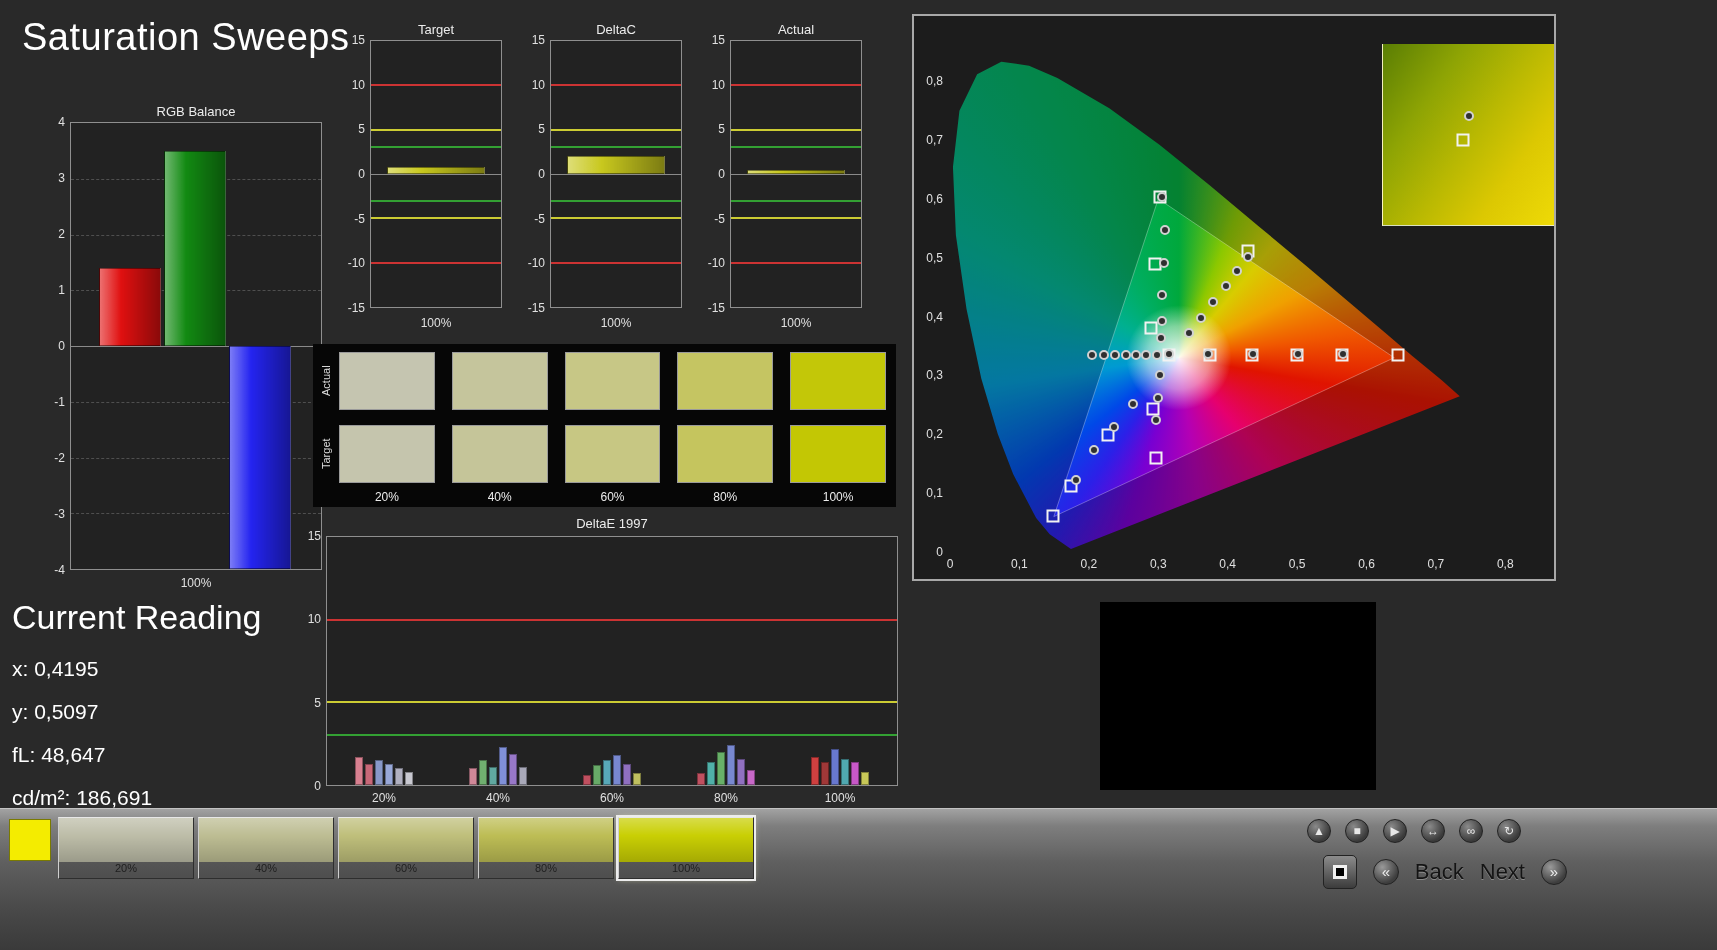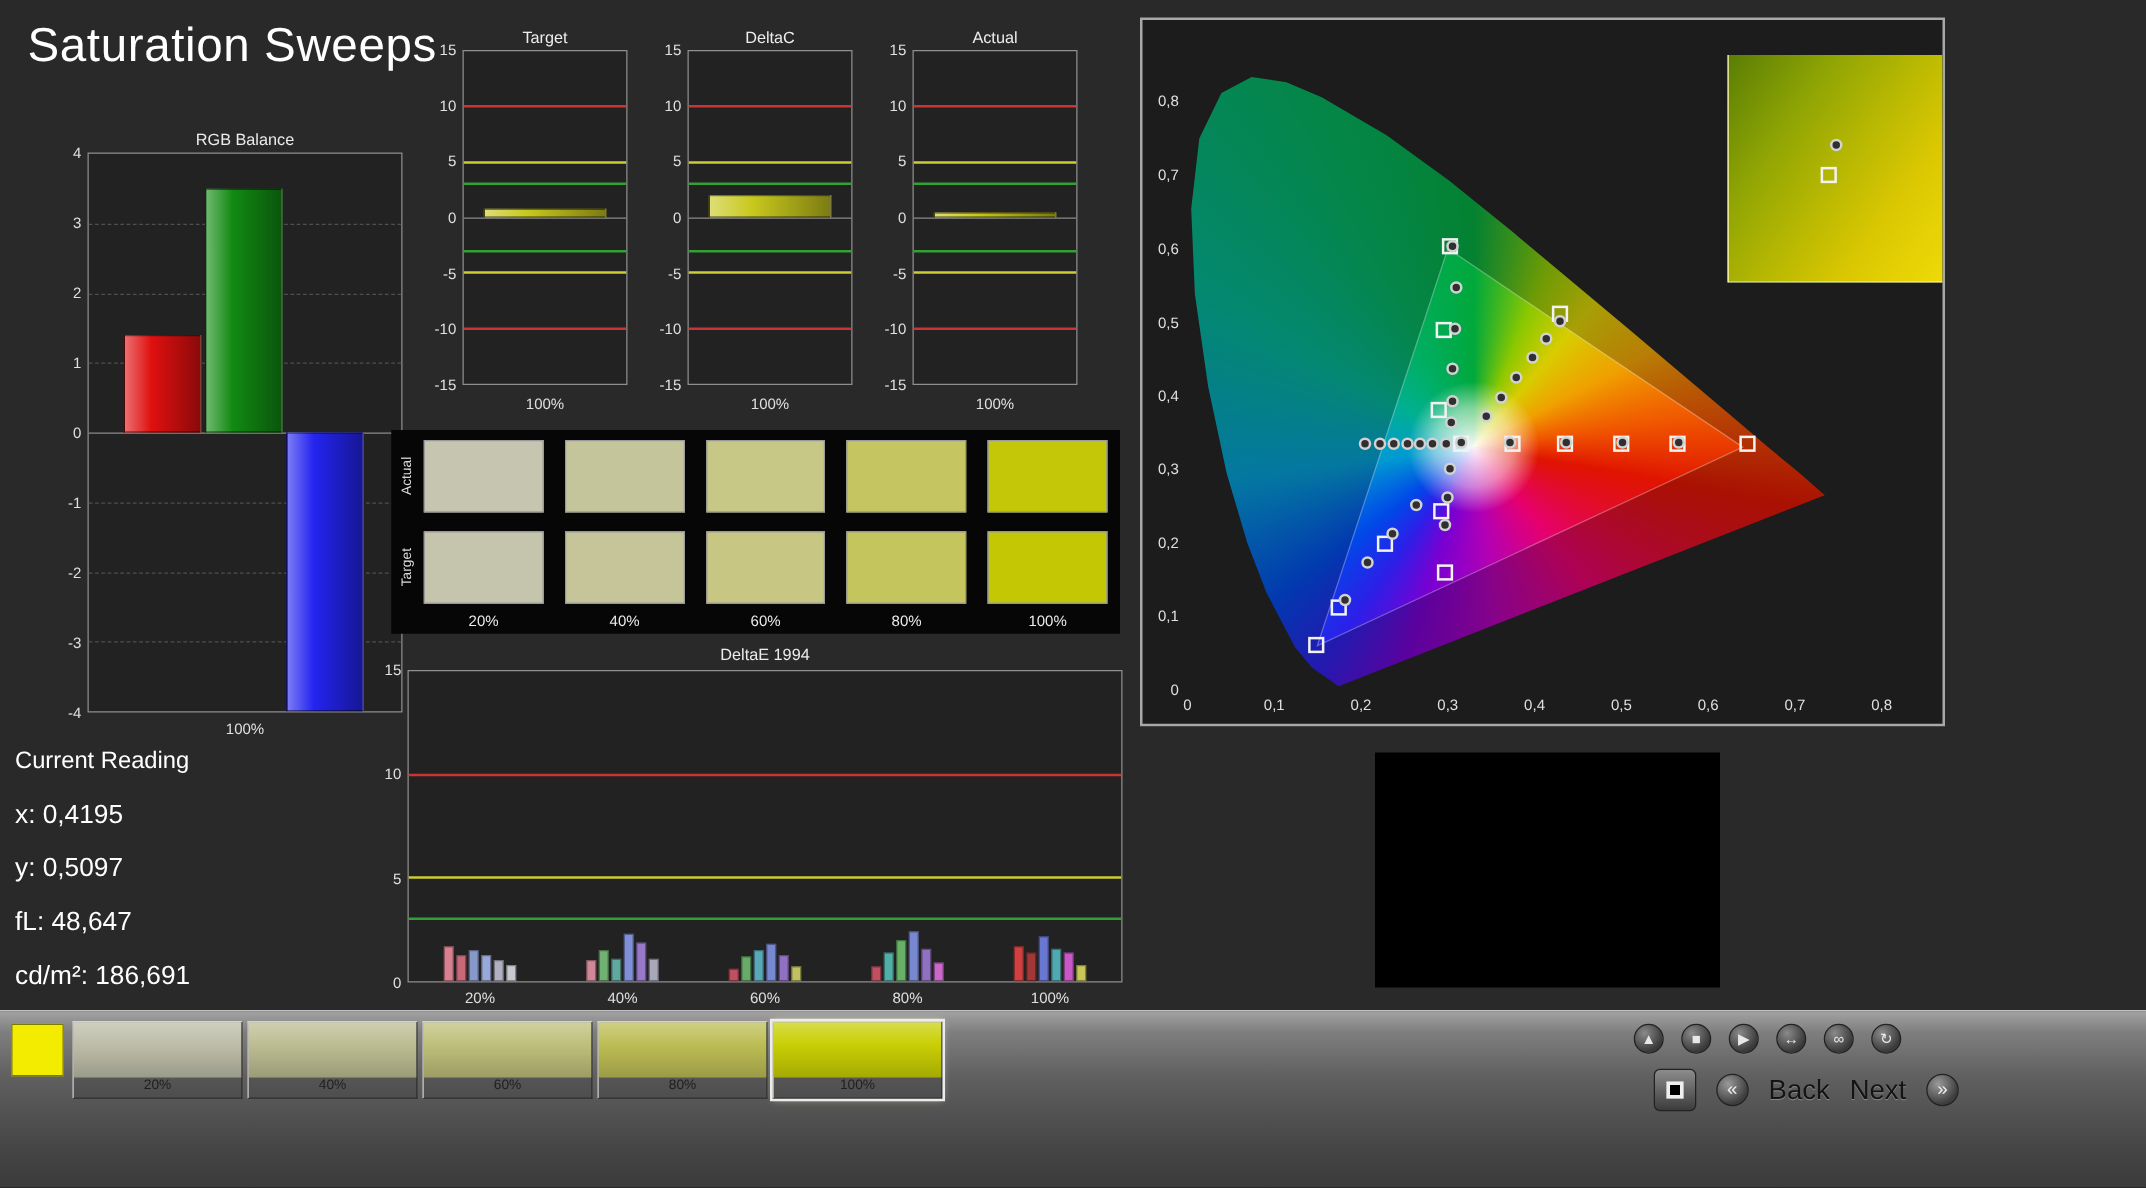--- a/index.html
+++ b/index.html
@@ -72,21 +72,21 @@
   .cie-xtick{position:absolute;top:100%;margin-top:5px;transform:translateX(-50%);font-size:12px;color:#e0e0e0}
   .cie-ytick{position:absolute;right:100%;margin-right:7px;transform:translateY(-50%);font-size:12px;color:#e0e0e0}
   #cie-inset{position:absolute;right:0;top:28px;width:172px;height:182px;
     border-left:1px solid rgba(255,255,255,.75);border-bottom:1px solid rgba(255,255,255,.75);
     background:linear-gradient(125deg,#5a7e04 0%,#8ea404 28%,#b8b802 52%,#dcc802 74%,#eeda07 100%)}
 
   #black-rect{position:absolute;left:1100px;top:602px;width:276px;height:188px;background:#000}
 
   
   #current-reading{position:absolute;left:12px;top:598px;color:#fff}
-  #cr-heading{font-size:19px;margin-bottom:20px}
+  #cr-heading{font-size:34px;margin-bottom:20px}
   .cr-line{font-size:21px;margin-bottom:19px}
 
   
   #toolbar{position:absolute;left:0;top:808px;width:1717px;height:142px;border-top:1px solid #c2c2c2;
     background:linear-gradient(180deg,#a2a2a2,#7e7e7e 12%,#5f5f5f 38%,#474747 75%,#3a3a3a)}
   #pattern-chip{position:absolute;left:9px;top:10px;width:42px;height:42px;background:#f4ec00;border:1px solid #7a7a00}
   #tb-swatches{position:absolute;left:58px;top:8px;display:flex;gap:4px}
   .tb-swatch{width:136px;height:62px;display:flex;flex-direction:column;cursor:pointer;
     border:1px solid #2e2e2e;border-top-color:#e8e8e8;border-left-color:#cfcfcf}
   .tb-swatch.selected{outline:2px solid #ececec;box-shadow:0 0 6px rgba(255,255,200,.6)}
@@ -228,21 +228,21 @@
       <div class="swatch-row" style="top: 81px;">
         <div class="swatch" style="background: rgb(197, 197, 173);"></div>
         <div class="swatch" style="background: rgb(197, 197, 153);"></div>
         <div class="swatch" style="background: rgb(199, 199, 131);"></div>
         <div class="swatch" style="background: rgb(197, 197, 94);"></div>
         <div class="swatch" style="background: rgb(195, 199, 4);"></div>
       </div>
     </section>
 
   <section id="deltae-chart">
-    <div id="deltae-title" class="chart-title">DeltaE 1994</div>
+    <div id="deltae-title" class="chart-title">DeltaE 1997</div>
     <div id="deltae-ylabels">
         <span class="ytick" style="top: 0%;">15</span>
         <span class="ytick" style="top: 33.3333%;">10</span>
         <span class="ytick" style="top: 66.6667%;">5</span>
         <span class="ytick" style="top: 100%;">0</span>
       </div>
     <div id="deltae-body" class="plot">
         <div class="limitline" style="top: calc(33.3333% - 1px); background: rgb(204, 51, 51);"></div>
         <div class="limitline" style="top: calc(66.6667% - 1px); background: rgb(204, 204, 51);"></div>
         <div class="limitline" style="top: calc(80% - 1px); background: rgb(51, 160, 51);"></div>

